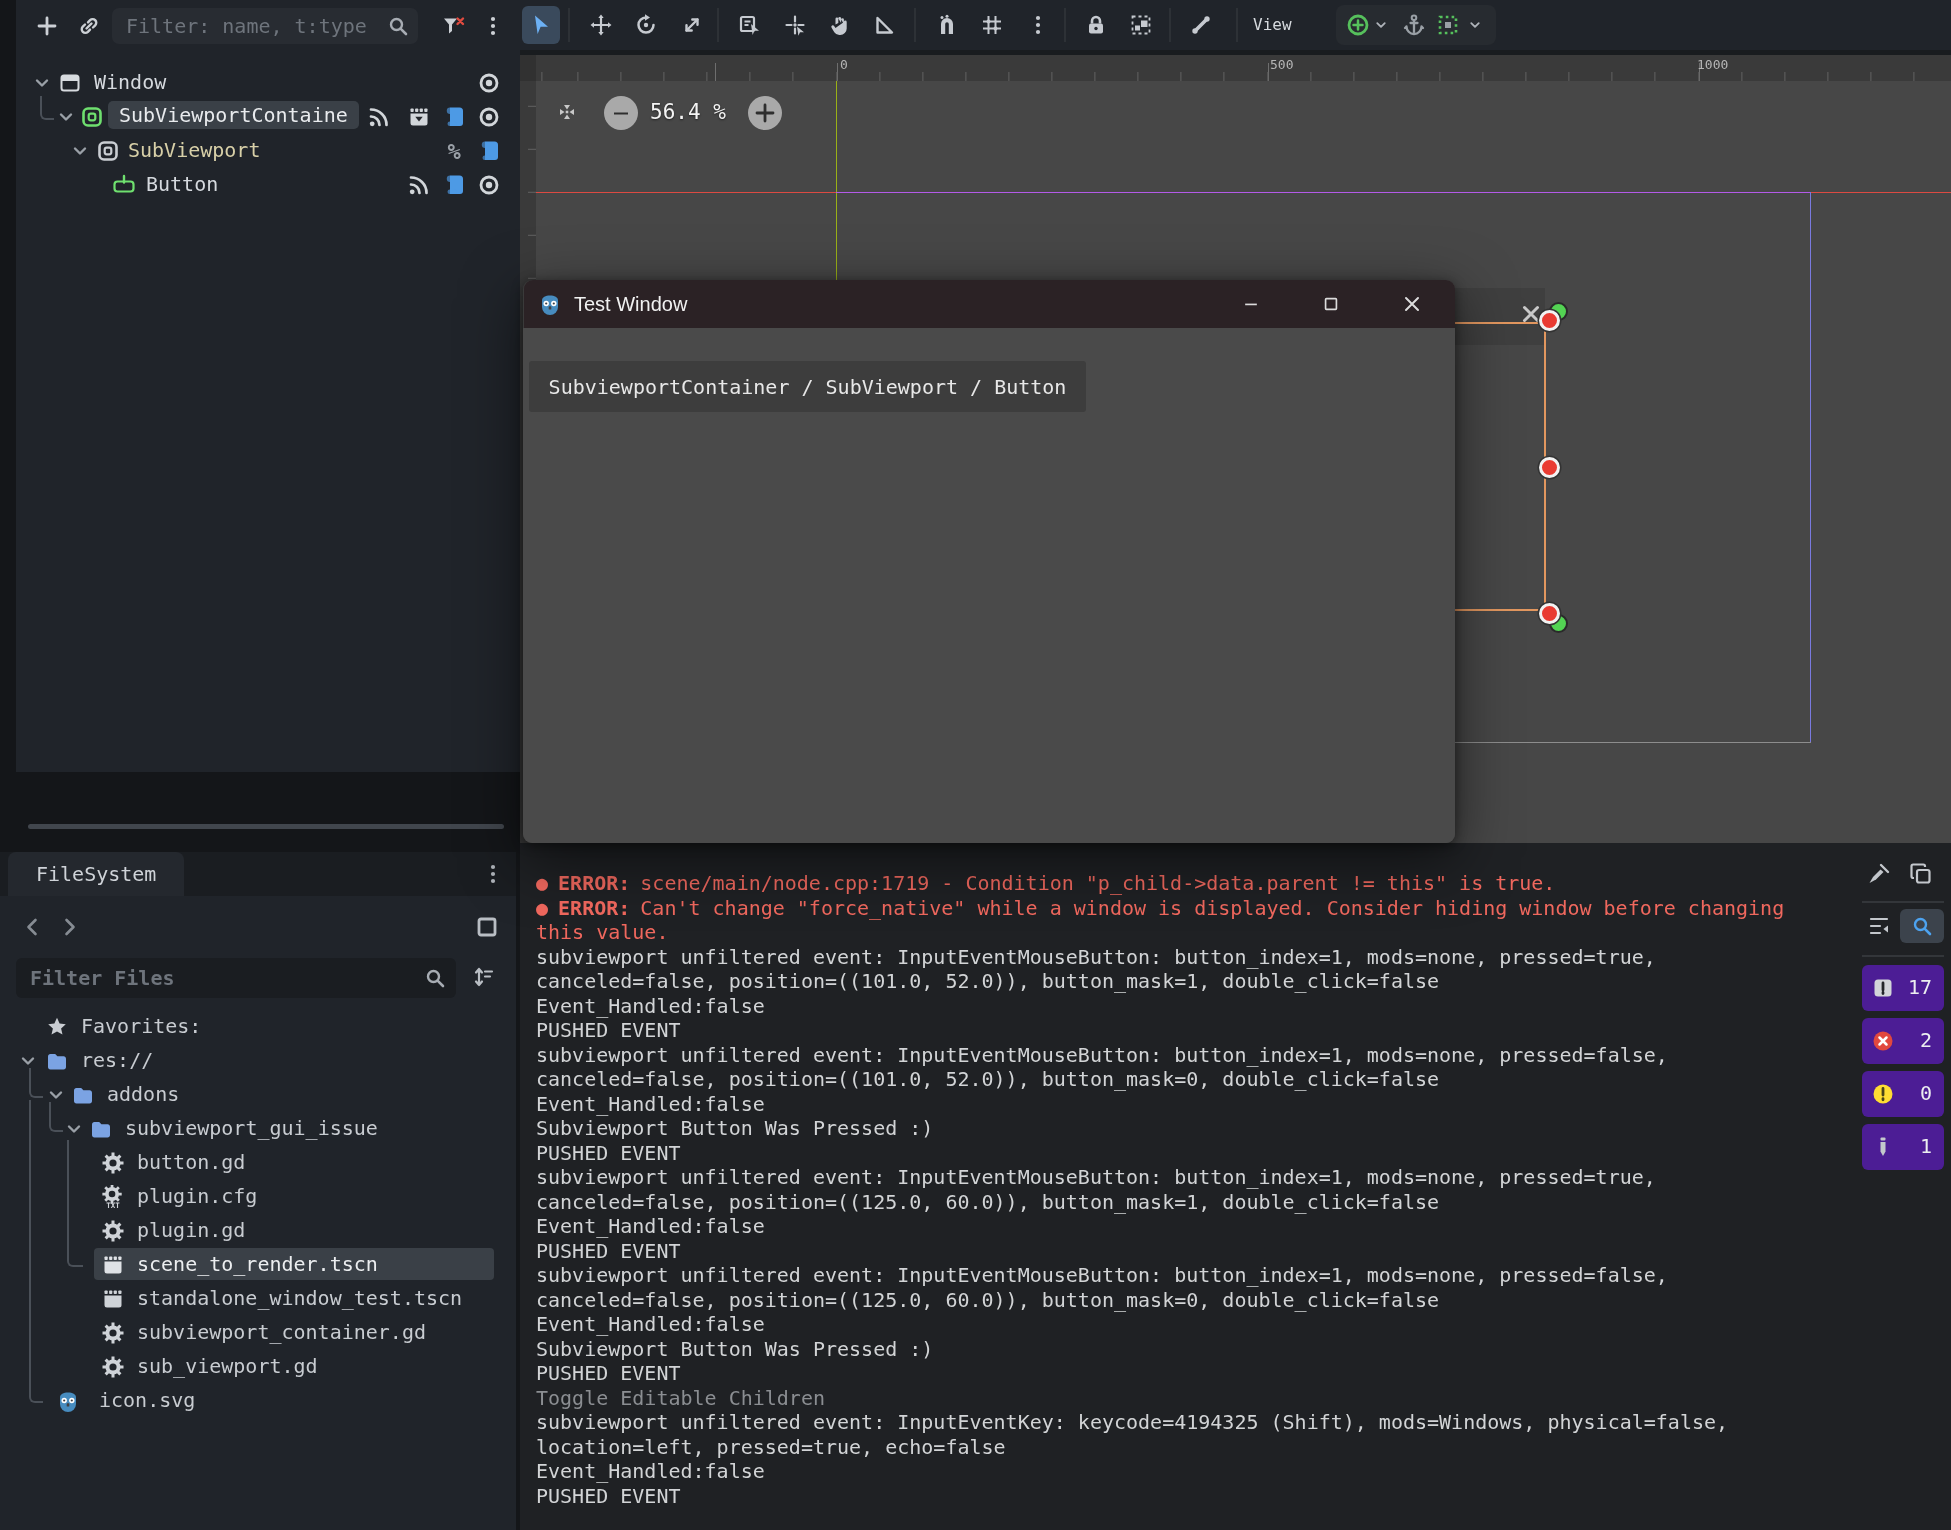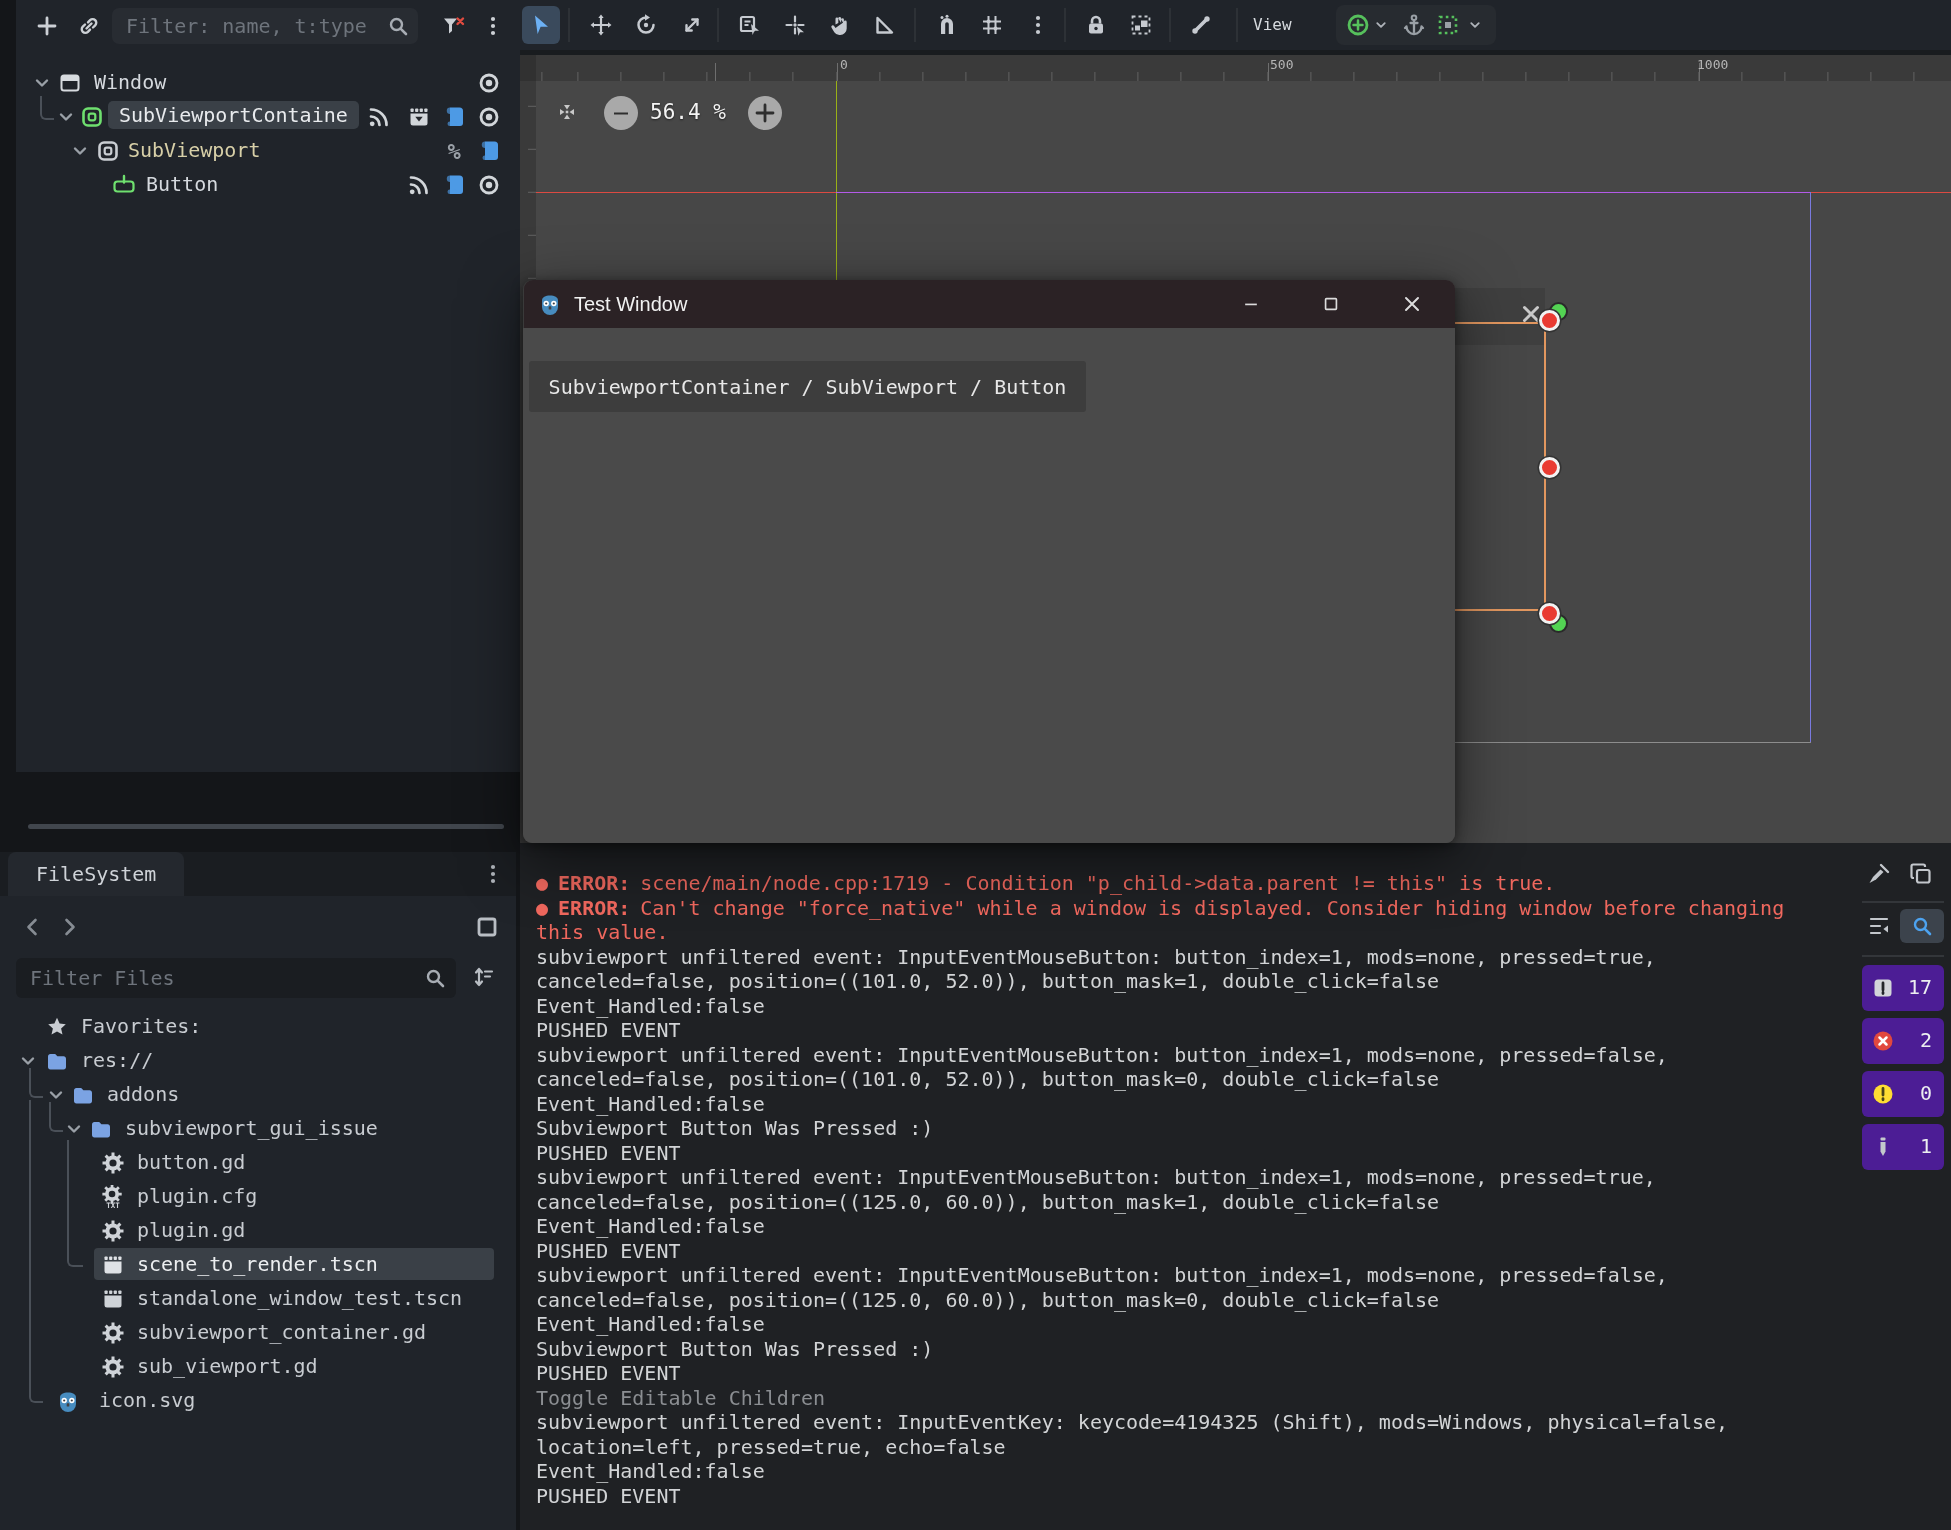--- a/index.html
+++ b/index.html
@@ -26,21 +26,21 @@
   .sel-lbl{background:#3a4047;border-radius:5px;padding:2px 11px;top:1px;color:#e9ebee;}
   .sd-scroll{position:absolute;left:12px;top:824px;width:476px;height:5px;border-radius:3px;background:#41464d;}
 
   
   .fs-dock{position:absolute;left:0;top:852px;width:516px;height:678px;background:#20242a;}
   .fs-tabs{position:absolute;left:0;top:0;right:0;height:44px;background:#1a1d21;}
   .fs-tab{position:absolute;left:8px;top:0;height:44px;line-height:44px;padding:0 28px;background:#24282e;border-radius:8px 8px 0 0;font-size:20px;color:#cfd3d8;}
   .fs-nav-btn{position:absolute;top:58px;width:34px;height:34px;display:flex;align-items:center;justify-content:center;color:#868c93;}
   .fs-path{position:absolute;left:92px;top:56px;width:374px;height:40px;background:#1a1d21;border-radius:6px;color:#d7dbe0;font-size:20px;line-height:40px;padding:0 12px;box-sizing:border-box;overflow:hidden;white-space:nowrap;}
   .fs-filter{position:absolute;left:16px;top:106px;width:440px;height:40px;background:#1a1d21;border-radius:6px;}
-  .fs-filter input{width:100%;height:100%;background:transparent;border:0;outline:0;color:#c4b5fd;font-size:20px;padding:0 44px 0 14px;box-sizing:border-box;}
+  .fs-filter input{width:100%;height:100%;background:transparent;border:0;outline:0;color:#c4b5fd;font-size:20px;padding:0 44px 0 14px;box-sizing:border-box;font-weight:bold;}
   .fs-filter .sic{position:absolute;right:9px;top:8px;color:#a7acb3;}
   .fs-tree{position:absolute;left:0;top:158px;right:0;bottom:0;}
   .selbg{position:absolute;left:94px;right:22px;top:0;bottom:2px;background:#3a4047;border-radius:4px;}
   .ftxt{color:#c8ccd1;}
 
   
   .toolbar2d{position:absolute;left:520px;top:0;width:1431px;height:50px;background:#20242a;}
   .tool{position:absolute;top:6px;width:38px;height:38px;border-radius:6px;display:flex;align-items:center;justify-content:center;color:#c6cad0;}
   .tool.active{background:#3a4a5c;color:#6cb1f5;}
   .tsep{position:absolute;top:8px;width:2px;height:34px;background:#2d3136;}

